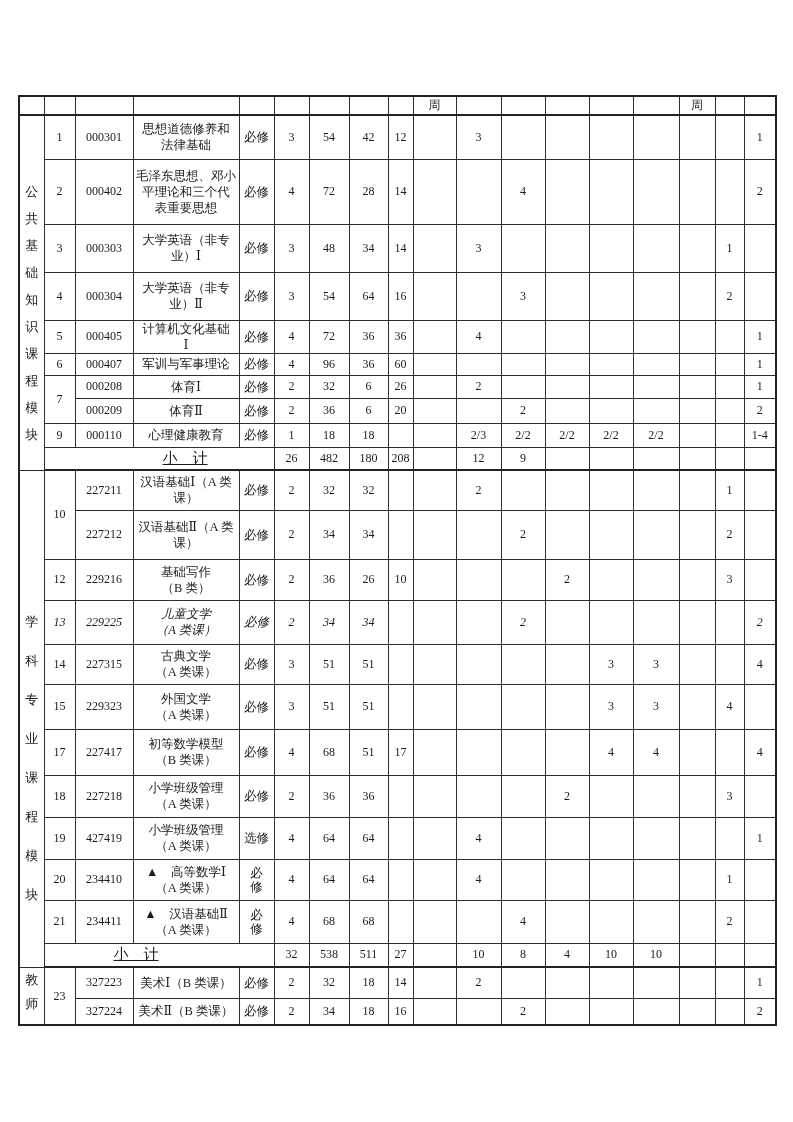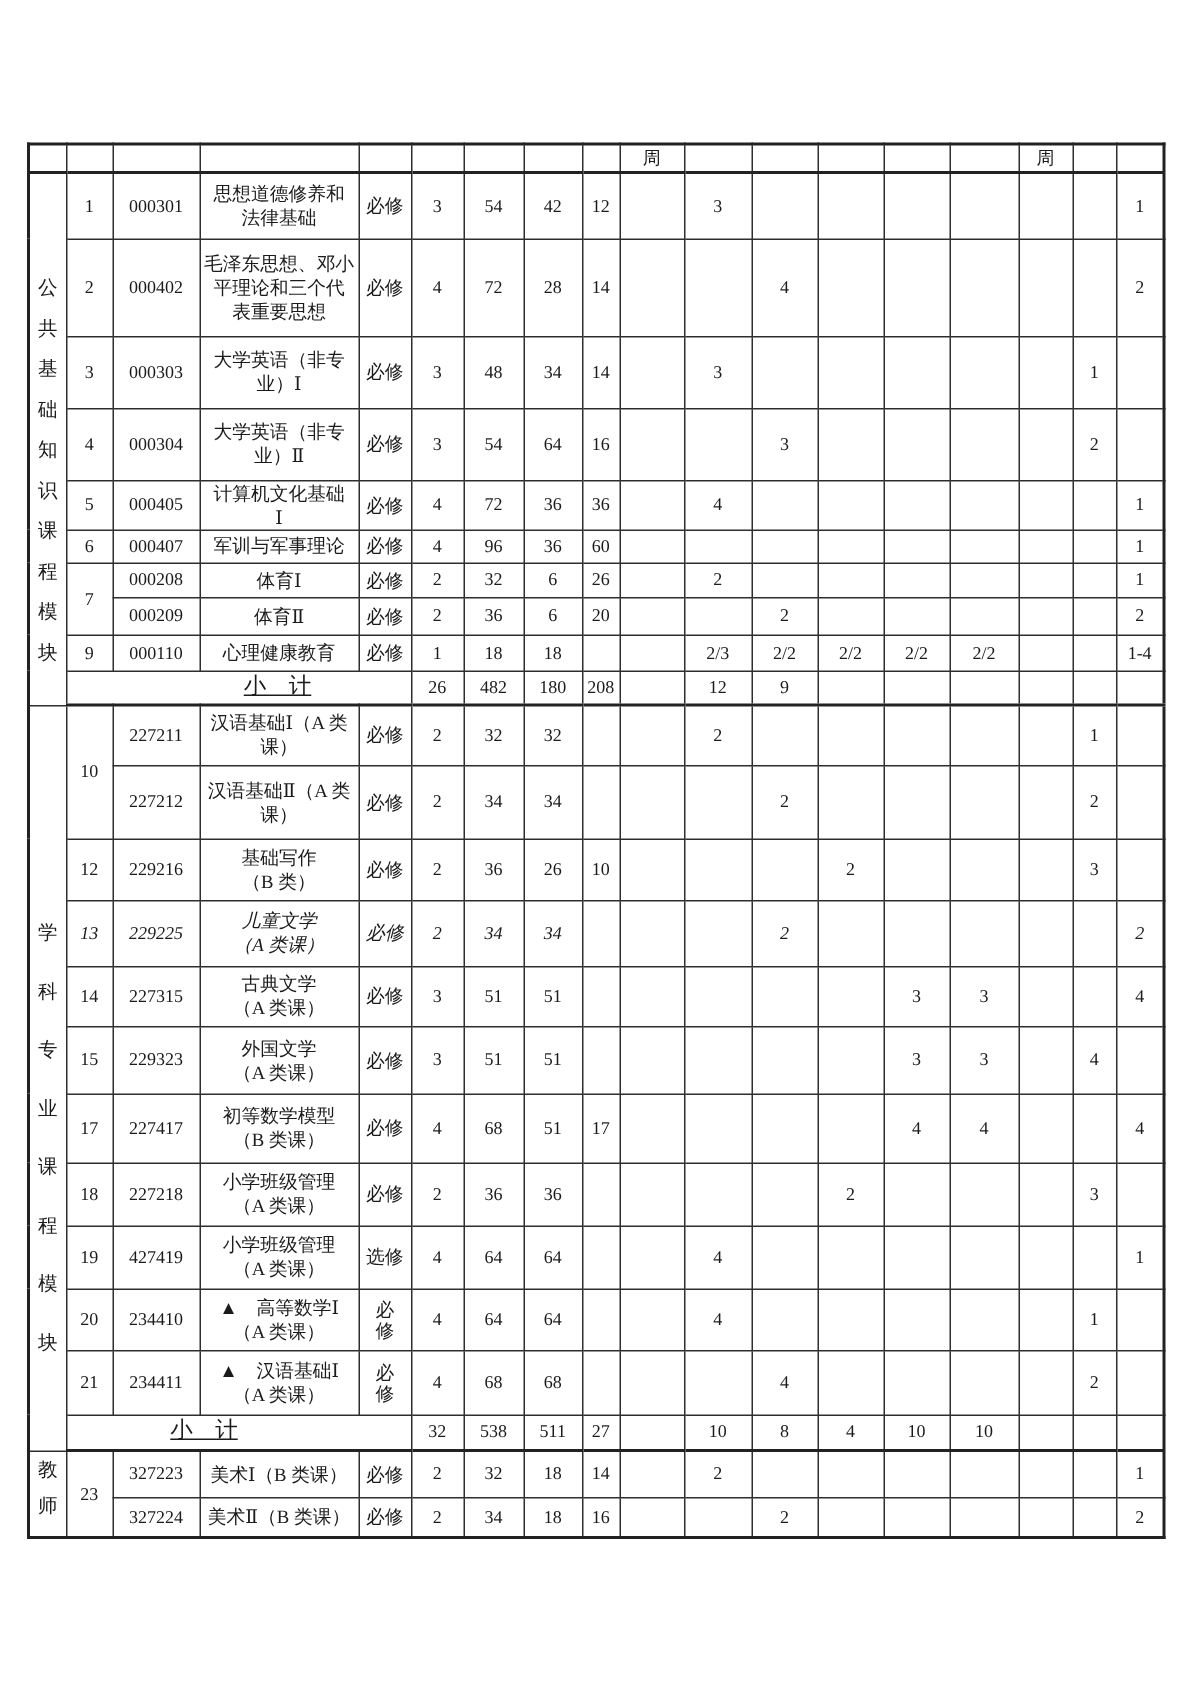--- a/index.html
+++ b/index.html
@@ -492,21 +492,21 @@
           <td></td>
           <td></td>
           <td></td>
           <td></td>
           <td>1</td>
           <td></td>
         </tr>
         <tr style="height: 43px;">
           <td rowspan="1">21</td>
           <td>234411</td>
-          <td class="name">▲　汉语基础Ⅰ
+          <td class="name">▲　汉语基础Ⅱ
 （A 类课）</td>
           <td class="typ">必
 修</td>
           <td>4</td>
           <td>68</td>
           <td>68</td>
           <td></td>
           <td></td>
           <td></td>
           <td>4</td>

